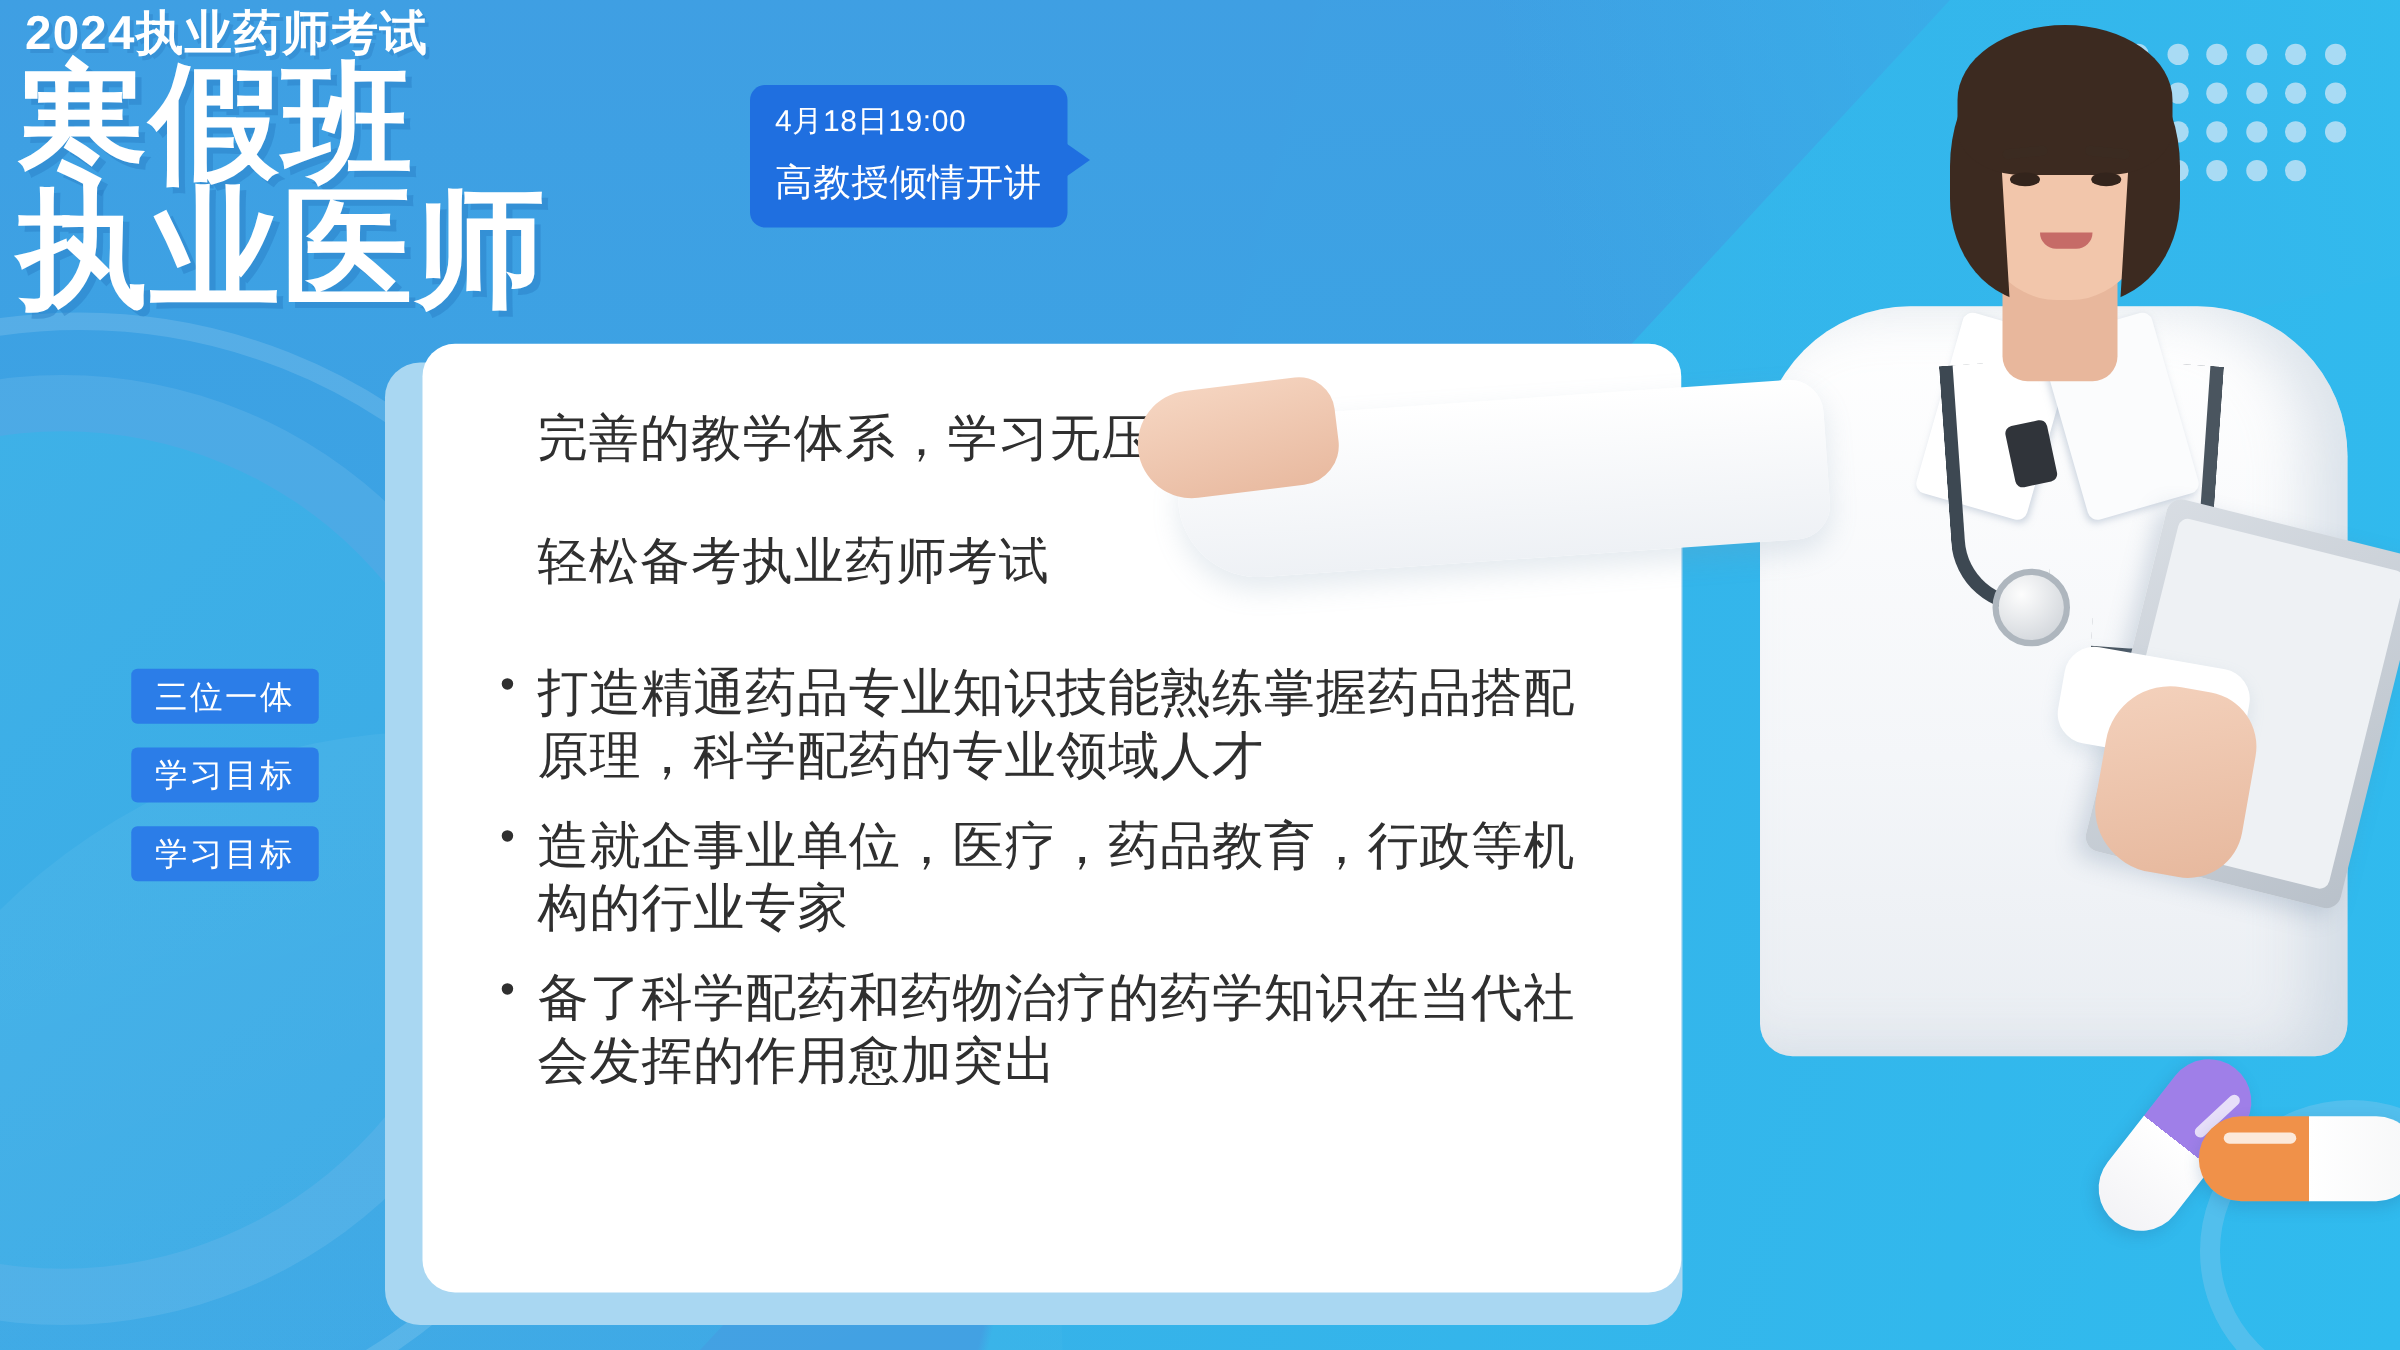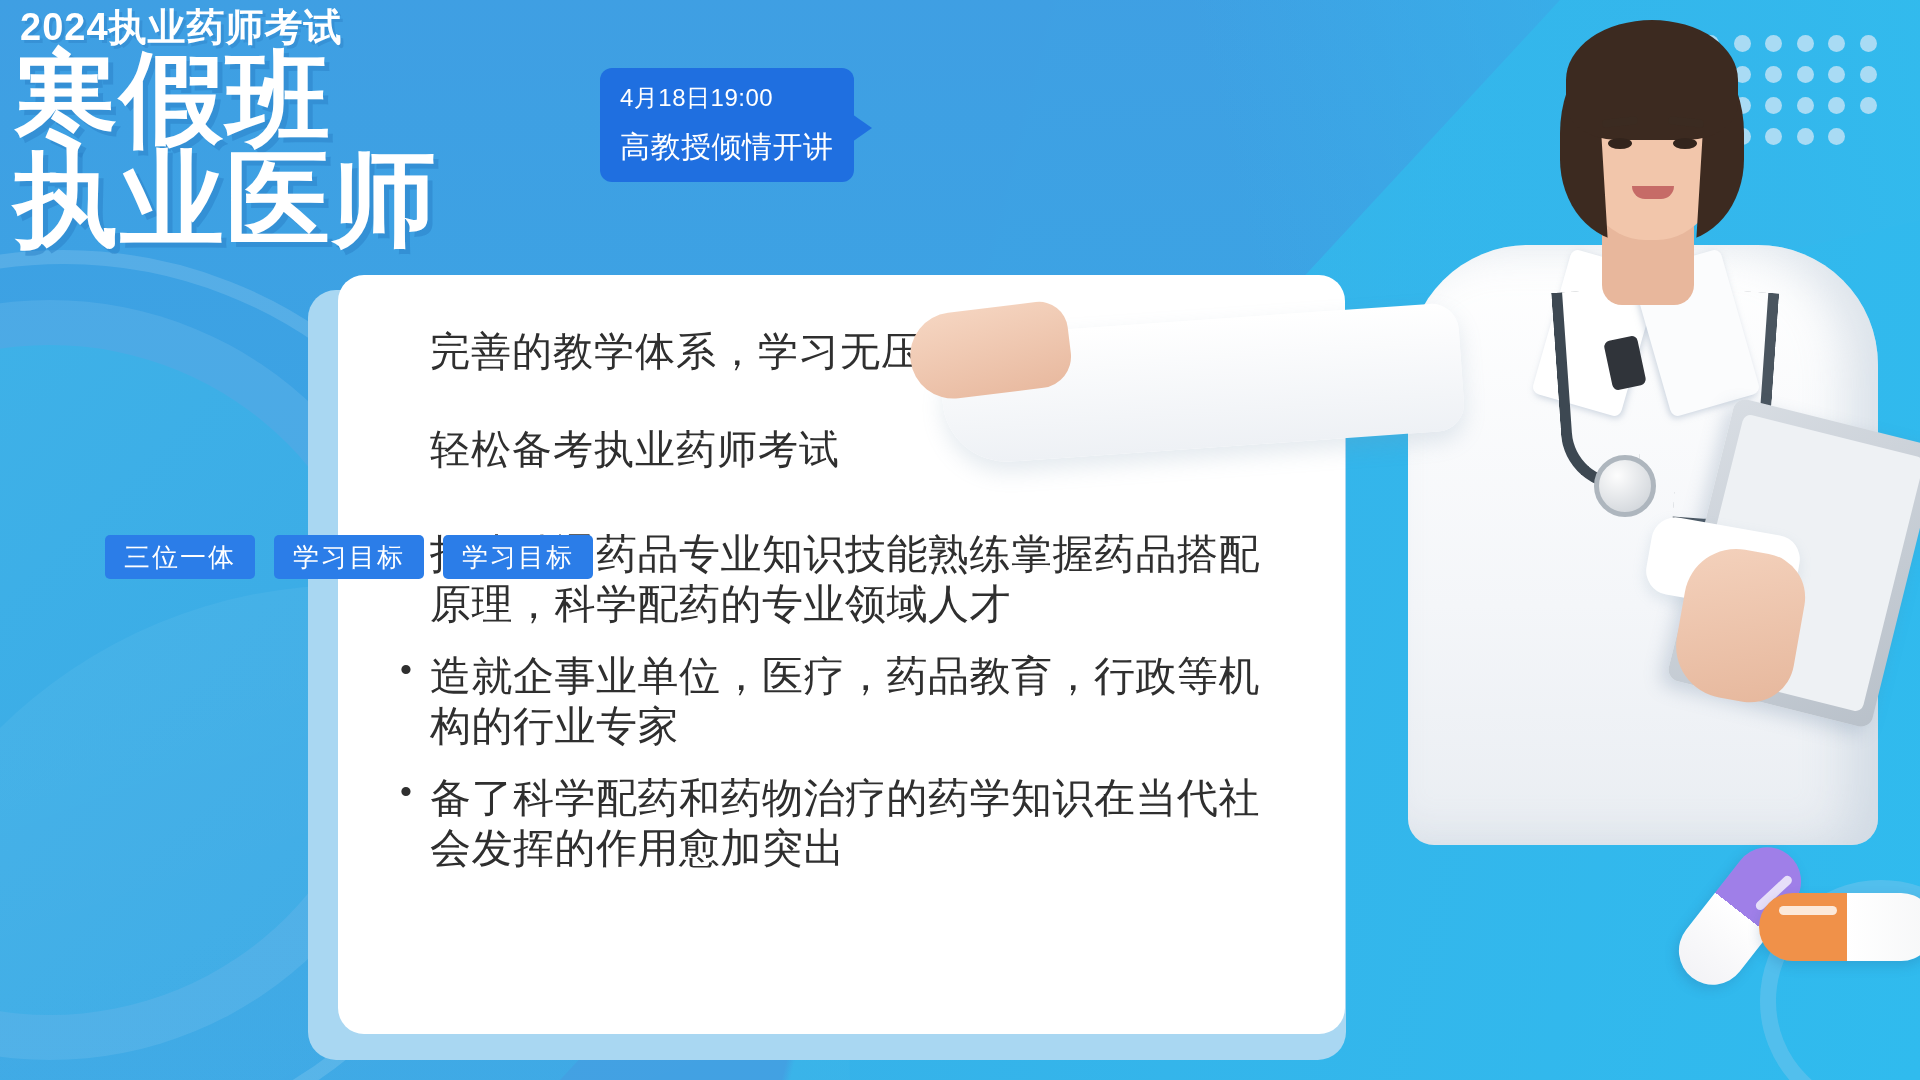--- a/index.html
+++ b/index.html
@@ -62,21 +62,21 @@
     background:#1f6fe0;border-radius:12px;padding:14px 20px 16px 20px;
     color:#fff;line-height:1.32;min-width:214px;}
   .bubble .l1{font-size:24px;font-weight:normal;letter-spacing:.5px;}
   .bubble .l2{font-size:30px;font-weight:normal;letter-spacing:.5px;margin-top:13px;}
   .bubble:after{content:"";position:absolute;right:-18px;top:46px;
     width:0;height:0;border-top:14px solid transparent;border-bottom:14px solid transparent;
     border-left:20px solid #1f6fe0;}
 
   
   .tags{position:absolute;left:105px;top:535px;z-index:6;
-    display:flex;flex-direction:row;gap:19px;}
+    display:flex;flex-direction:column;gap:19px;}
   .tag{width:150px;height:44px;background:#2b7de8;border-radius:5px;
     display:flex;align-items:center;justify-content:center;
     color:#fff;font-size:26px;font-weight:normal;letter-spacing:2px;}
 
   
   .card-frame{position:absolute;left:308px;top:290px;width:1038px;height:770px;
     background:#a9d7f2;border-radius:28px;z-index:4;}
   .card{position:absolute;left:338px;top:275px;width:1007px;height:759px;
     background:#ffffff;border-radius:26px;z-index:5;overflow:hidden;}
   .card-inner{padding:52px 56px 0 56px;}

